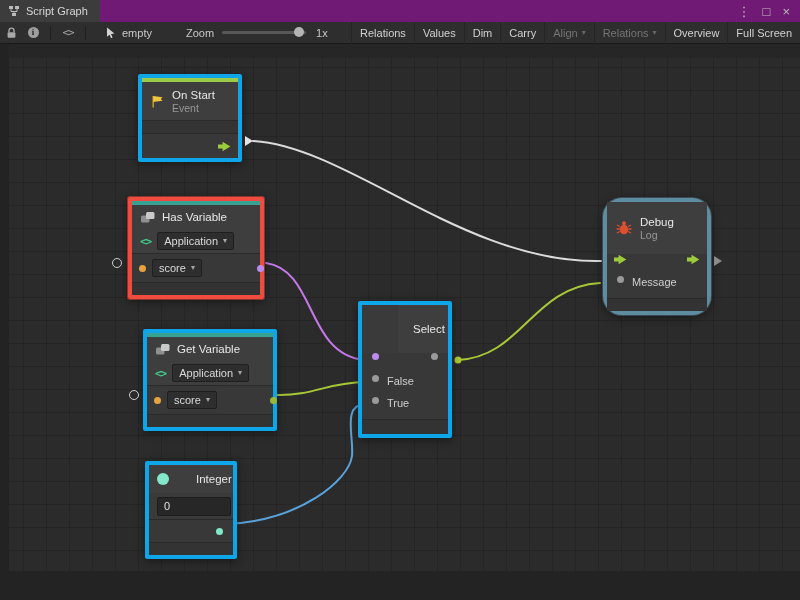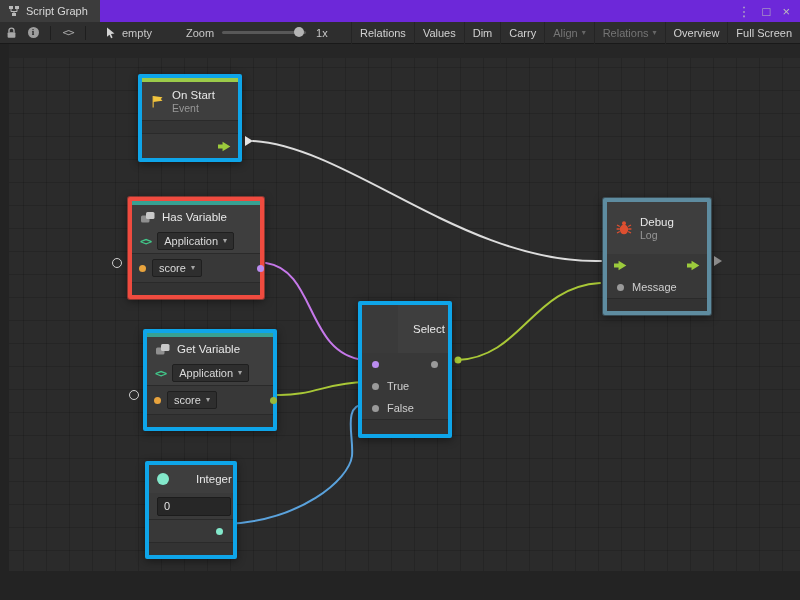--- a/index.html
+++ b/index.html
@@ -2,21 +2,21 @@
 <html><head>
 <meta charset="utf-8">
 <style>
   html,body{margin:0;padding:0;}
   body{
     width:800px;height:600px;overflow:hidden;position:relative;
     background:#242424;font-family:"Liberation Sans",sans-serif;
     -webkit-font-smoothing:antialiased;cursor:default;user-select:none;
   }
   
-  .titlebar{position:absolute;top:0;left:0;width:800px;height:22px;background:#6d28d9;display:flex;align-items:stretch;}
+  .titlebar{position:absolute;top:0;left:0;width:800px;height:22px;background:#701a75;display:flex;align-items:stretch;}
   .tab{display:flex;align-items:center;gap:6px;background:#3c3c3c;padding:0 12px 0 8px;font-size:11px;color:#d8d8d8;}
   .wincontrols{margin-left:auto;display:flex;align-items:center;gap:12px;padding-right:10px;color:#bdbdbd;font-size:13px;}
   .wincontrols span{cursor:pointer;}
   
   .toolbar{position:absolute;top:22px;left:0;width:800px;height:22px;background:#2e2e2e;border-bottom:1px solid #191919;display:flex;align-items:center;font-size:11px;color:#c8c8c8;box-sizing:border-box;}
   .tbicon{display:inline-flex;align-items:center;justify-content:center;width:22px;height:22px;}
   .infocircle{display:inline-block;width:11px;height:11px;border-radius:50%;background:#9e9e9e;color:#222;font-size:9px;font-weight:bold;text-align:center;line-height:11px;font-family:"Liberation Serif",serif;}
   .codeglyph{color:#a8a8a8;font-family:"DejaVu Sans Mono",monospace;font-size:11px;letter-spacing:-1px;}
   .tbsep{width:1px;height:14px;background:#1e1e1e;margin:0 6px;}
   .emptywrap{display:flex;align-items:center;gap:5px;margin-left:14px;}
@@ -42,30 +42,30 @@
   
   .node{position:absolute;z-index:2;background:#3a3a3a;border:4px solid #0ea5e9;border-radius:2px;color:#dcdcdc;box-shadow:0 2px 8px rgba(0,0,0,.45);box-sizing:border-box;}
   .node .strip{height:4px;}
   .head{display:flex;align-items:center;gap:7px;padding:0 8px;background:#3e3e3e;}
   .hrow{height:24px;display:flex;align-items:center;gap:6px;padding:0 8px;background:#3e3e3e;}
   .titles{display:flex;flex-direction:column;justify-content:center;}
   .t1{font-size:11.5px;color:#e8e8e8;line-height:13px;}
   .t2{font-size:10.5px;color:#989898;line-height:12px;}
   .mid{height:12px;background:#343434;border-top:1px solid #2a2a2a;}
   .prow{height:24px;background:#383838;border-top:1px solid #2a2a2a;display:flex;align-items:center;gap:6px;padding:0 7px;position:relative;}
-  .vrow{height:22px;background:#383838;display:flex;align-items:center;gap:8px;padding:0 10px;position:relative;}
+  .vrow{height:22px;background:#383838;display:flex;align-items:flex-start;gap:8px;padding:0 10px;position:relative;}
   .brow{height:12px;background:#333333;border-top:1px solid #2a2a2a;}
   .dot{width:7px;height:7px;border-radius:50%;flex:0 0 auto;}
   .dot.gray{background:#9a9a9a;}
   .edge-r{position:absolute;right:-4px;top:50%;margin-top:-3.5px;}
   .plabel{font-size:11px;color:#cfcfcf;}
   .dd{display:inline-flex;align-items:center;gap:5px;background:#2e2e2e;border:1px solid #1f1f1f;border-radius:2px;padding:0 6px;font-size:11px;color:#dadada;height:16px;cursor:pointer;}
   .codeicon{color:#42c98b;font-weight:bold;font-size:11px;font-family:"DejaVu Sans Mono",monospace;letter-spacing:-1px;}
   .sel-red{border-color:#ef4b3f;box-shadow:0 0 0 1px rgba(239,75,63,.5),0 2px 8px rgba(0,0,0,.5);}
-  .sel-blue{border-color:#5e8ca0;box-shadow:0 0 0 1px rgba(94,140,160,.4),0 2px 8px rgba(0,0,0,.5);}
+  .sel-blue{border-color:#5e8ca0;box-shadow:0 0 0 1px rgba(94,140,160,.4),0 2px 8px rgba(0,0,0,.5);border-radius:19px;}
   .numfield{display:inline-block;width:60px;height:17px;background:#272727;border:1px solid #1c1c1c;border-radius:2px;color:#e2e2e2;font-size:11px;line-height:17px;padding:0 6px;margin-left:8px;}
   .intdot{width:12px;height:12px;border-radius:50%;background:#83e8cb;flex:0 0 auto;}
   .pempty{position:absolute;z-index:3;width:8px;height:8px;border:1.5px solid #cfcfcf;border-radius:50%;background:transparent;}
   .tri{position:absolute;z-index:3;width:0;height:0;border:5px solid transparent;border-right-width:0;border-left-width:8px;}
   .irow{height:26px;display:flex;align-items:center;background:#3a3a3a;}
 </style>
 </head>
 <body>
 
 <div class="titlebar">
@@ -228,25 +228,25 @@
         <path d="M0 3.2 H4.2 V0.6 L11.4 5 L4.2 9.4 V6.8 H0 Z" fill="#9ccb3c"></path>
       </svg>
       <span class="t1">Select</span>
     </div>
     <div class="vrow" style="justify-content:space-between;">
       <span class="dot" style="background:#bb8cf0;"></span>
       <span class="dot gray"></span>
     </div>
     <div class="vrow">
       <span class="dot gray"></span>
+      <span class="plabel">False</span>
+    </div>
+    <div class="vrow">
+      <span class="dot gray"></span>
       <span class="plabel">True</span>
-    </div>
-    <div class="vrow">
-      <span class="dot gray"></span>
-      <span class="plabel">False</span>
     </div>
     <div class="brow" style="height:14px;"></div>
   </div>
 
   <div class="node" style="left:145px;top:417px;width:92px;">
     <div class="head" style="height:28px;gap:27px;">
       <span class="intdot"></span>
       <span class="t1">Integer</span>
     </div>
     <div class="irow">

